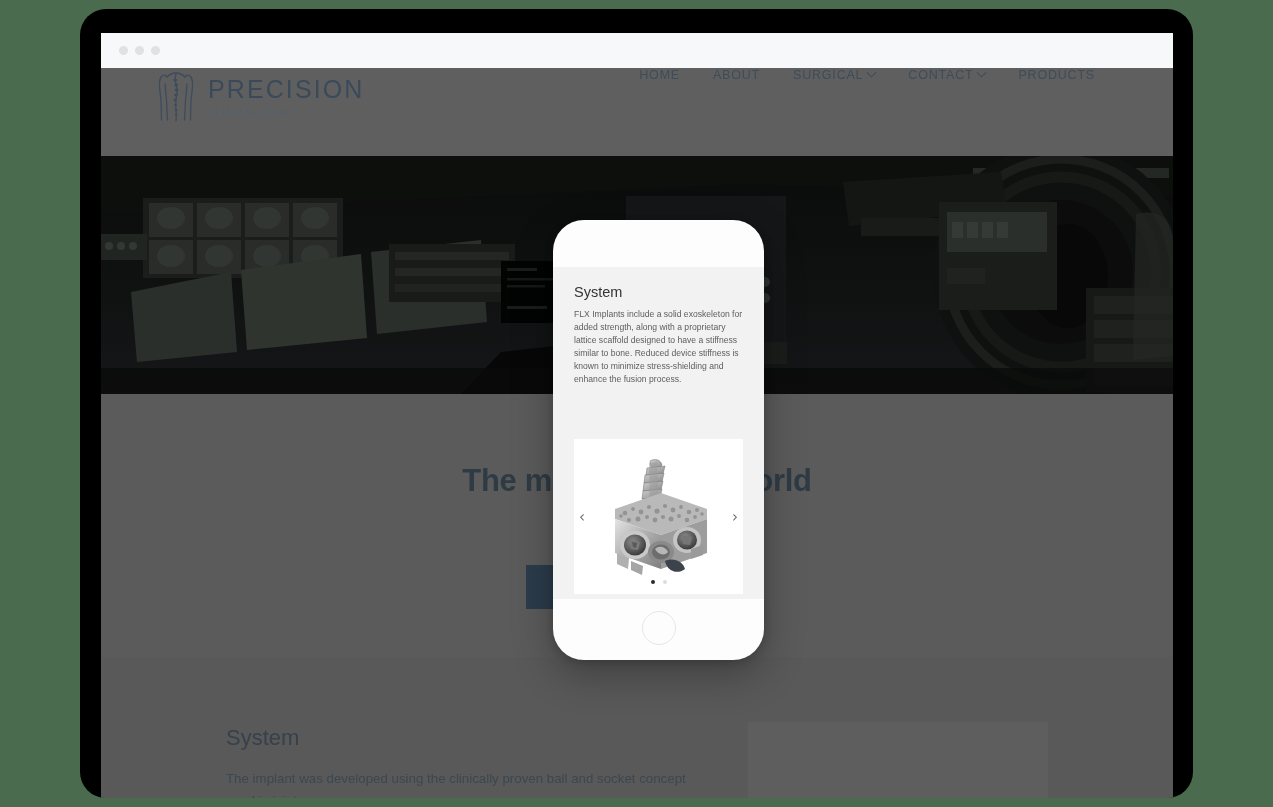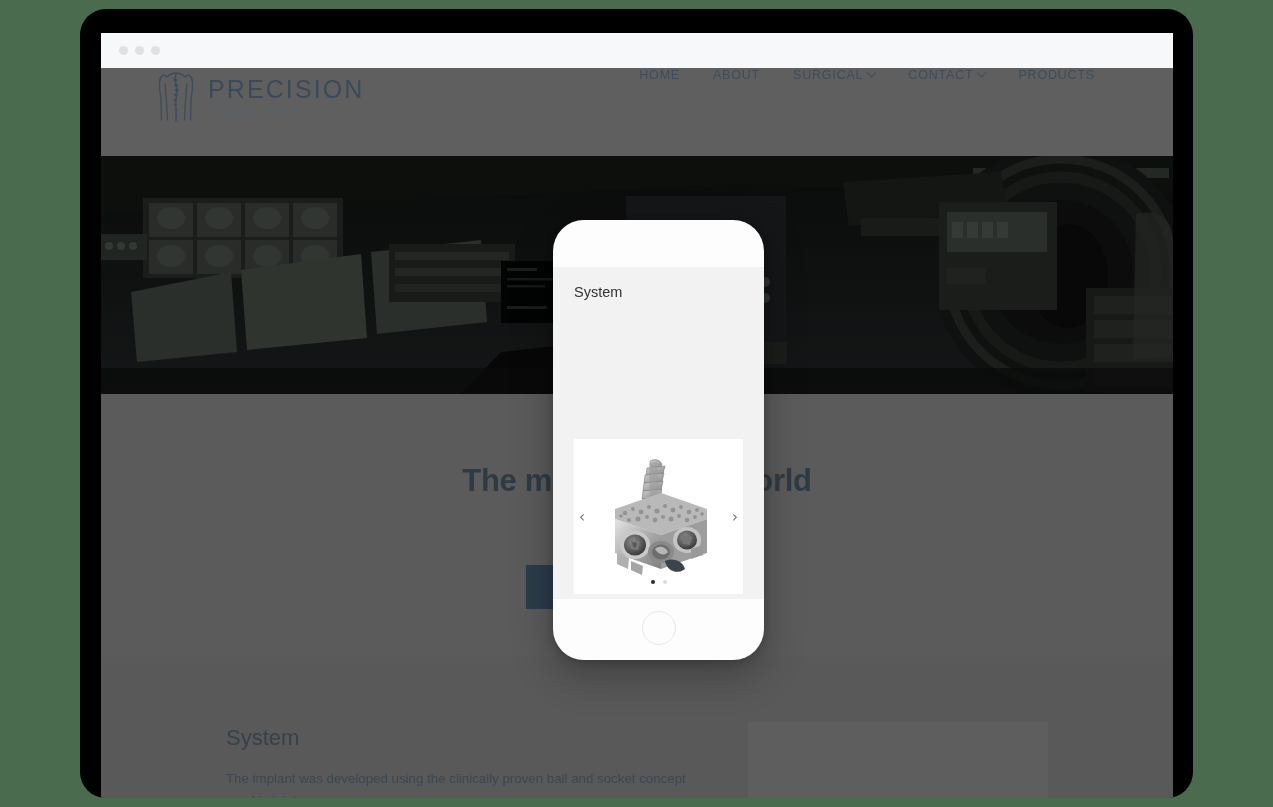--- a/index.html
+++ b/index.html
@@ -344,20 +344,21 @@
         <h2 class="lower-h">System</h2>
         <p class="lower-p">The implant was developed using the clinically proven ball and socket concept used in joint</p>
       </div>
       <div class="lower-right"></div>
     </div>
 
     <div class="phone">
       <div class="phone-screen">
         <div class="phone-pad">
           <div class="phone-h">System</div>
+          <p class="phone-p">FLX Implants include a solid exoskeleton for added strength, along with a proprietary lattice scaffold designed to have a stiffness similar to bone. Reduced device stiffness is known to minimize stress-shielding and enhance the fusion process.</p>
         </div>
         <div class="carousel">
           <svg class="carousel-img" viewBox="0 0 112 120">
             <defs>
               <linearGradient id="mg" x1="0" y1="0" x2="1" y2="1">
                 <stop offset="0" stop-color="#e4e4e4"></stop>
                 <stop offset="0.45" stop-color="#b2b2b2"></stop>
                 <stop offset="1" stop-color="#7e7e7e"></stop>
               </linearGradient>
               <linearGradient id="mg2" x1="0" y1="0" x2="1" y2="1">

